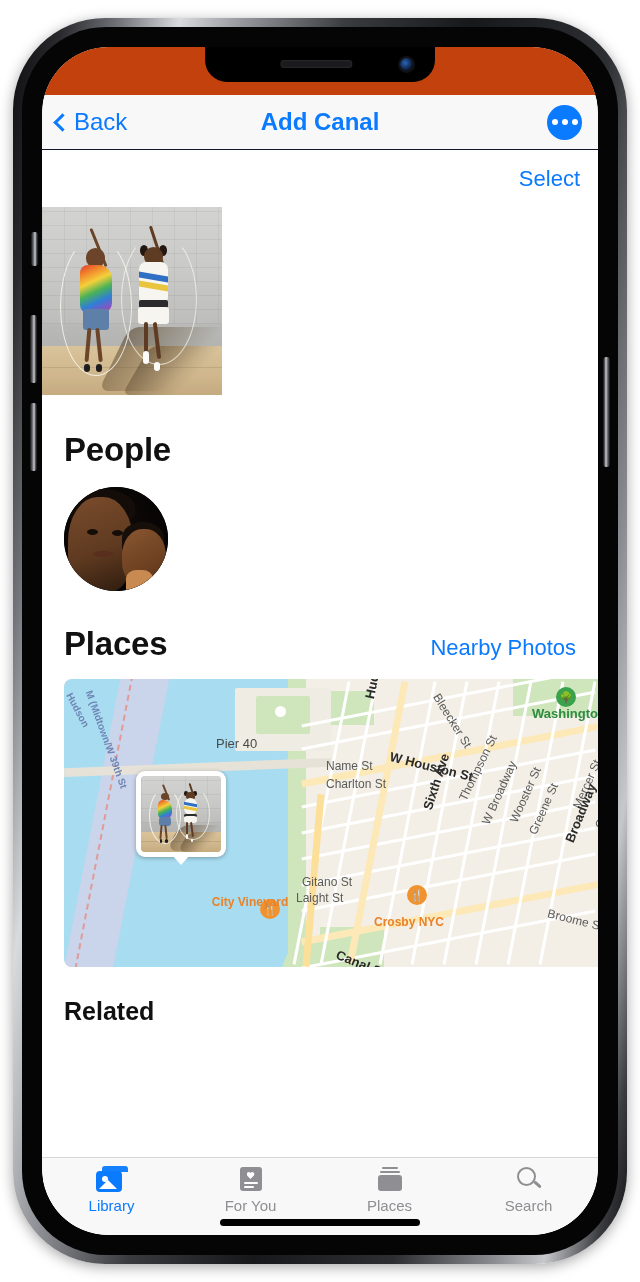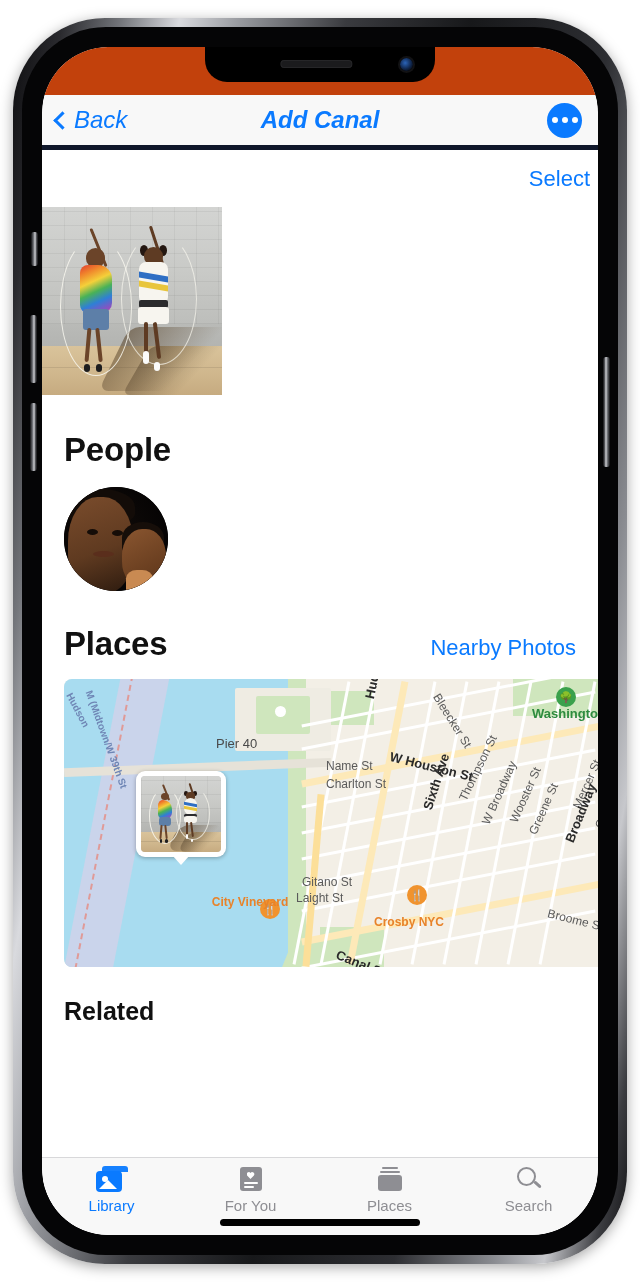--- a/index.html
+++ b/index.html
@@ -83,39 +83,39 @@
   .bars i:nth-child(3){ height: 11px; }
   .bars i:nth-child(4){ height: 13px; }
   .battery { position: relative; width: 27px; height: 13px; border: 1.6px solid #000; border-radius: 4px; }
   .battery::after { content:''; position:absolute; right:-4px; top:4px; width:2px; height:5px; background:#000; border-radius:0 2px 2px 0;}
   .battery i { position:absolute; left:1.5px; top:1.5px; bottom:1.5px; right:1.5px; background:#000; border-radius:2px; }
 
   
   .navbar {
     position: absolute; top: 48px; left: 0; right: 0; height: 55px;
     background: #f8f8f8;
-    border-bottom: 5px solid #0f172a;
-    display: flex; align-items: center; z-index: 25; font-style: italic;
+    border-bottom: 1px solid #0f172a;
+    display: flex; align-items: center; z-index: 25;
   }
   .nav-back { display:flex; align-items:center; gap:5px; margin-left: 14px; color:#0a7aff; cursor:pointer; }
   .chev { width:13px; height:13px; border-left:3.4px solid #0a7aff; border-bottom:3.4px solid #0a7aff; transform: rotate(45deg); margin-top:1px; }
   .nav-back span { font-size: 24px; color:#0a7aff; }
   .nav-title { position:absolute; left:0; right:0; text-align:center; font-size:24px; font-weight:bold; color:#0a7aff; pointer-events:none; }
   .nav-more {
     position:absolute; right:16px; width:35px; height:35px; border-radius:50%;
     background:#0a7aff; display:flex; align-items:center; justify-content:center; gap:4px; cursor:pointer;
   }
   .nav-more b { width:6px; height:6px; border-radius:50%; background:#fff; display:block; }
 
   
   .content {
     position: absolute; top: 104px; left: 0; right: 0; bottom: 78px;
     background: #fff; overflow: hidden;
   }
-  .select-row { height: 56px; display:flex; align-items:center; justify-content:flex-end; padding-right: 8px; }
+  .select-row { height: 56px; display:flex; align-items:center; justify-content:flex-end; padding-right: 18px; }
   .select-row span { font-size: 22px; color:#0a7aff; cursor:pointer; }
 
   
   .hero-photo { width: 180px; height: 188px; margin-left: 0; position: relative; overflow:hidden; }
 
   
   .jump-art { position:absolute; inset:0; overflow:hidden; background:#cfcfcf; }
   .jump-wall { position:absolute; left:0; right:0; top:0; height:62%;
     background:
       repeating-linear-gradient(0deg, rgba(0,0,0,.05) 0 1px, rgba(0,0,0,0) 1px 14px),

